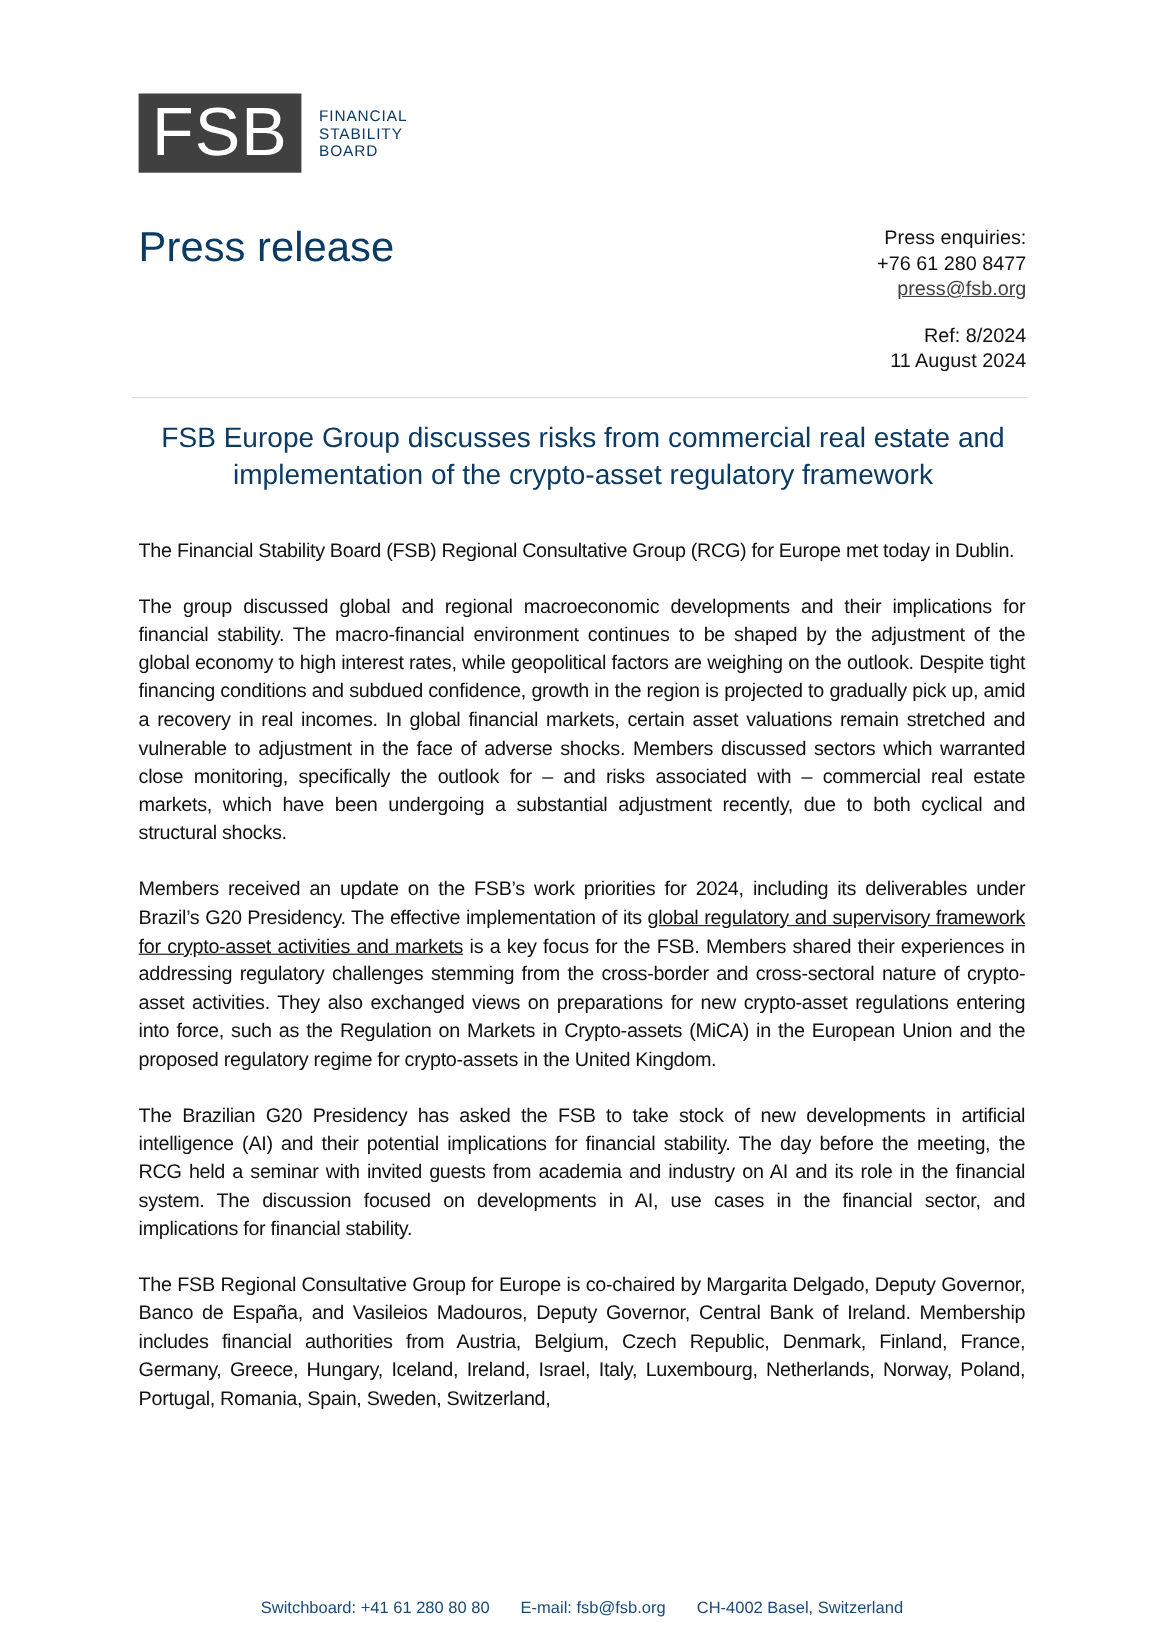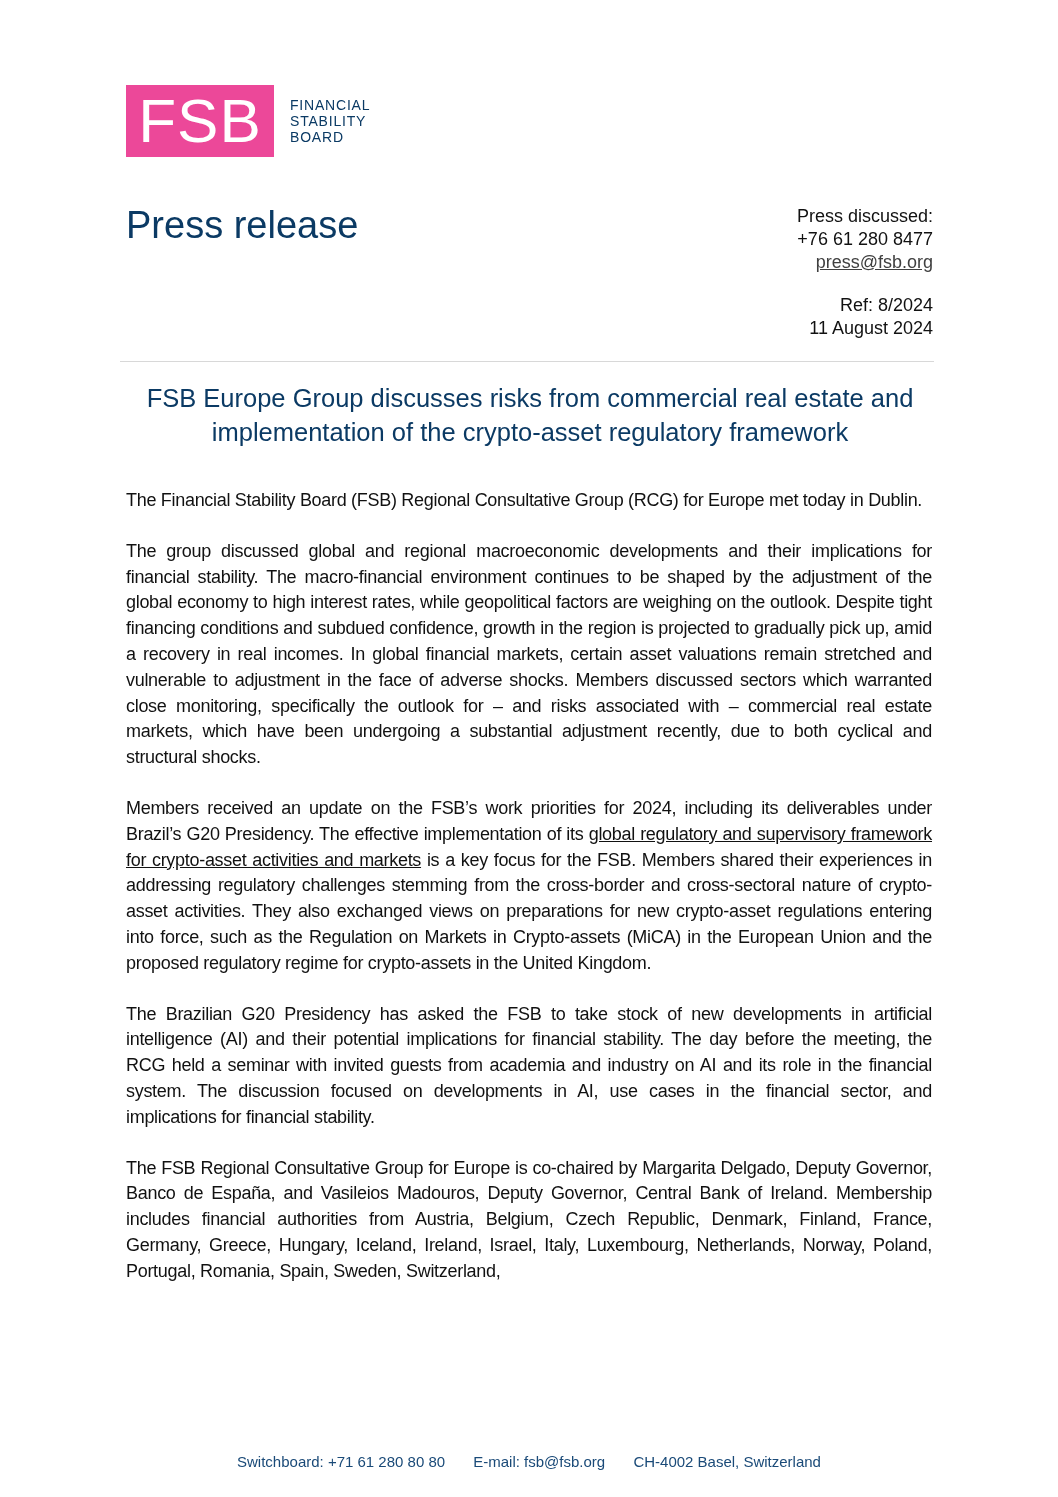--- a/index.html
+++ b/index.html
@@ -1,19 +1,19 @@
 <!DOCTYPE html>
 <html><head>
   <meta charset="utf-8">
   <style>
     html, body { margin: 0; padding: 0; background: #ffffff; }
     body { width: 1058px; height: 1497px; position: relative; overflow: hidden;
            font-family: "Liberation Sans", sans-serif; color: #111111; }
     .logo { position: absolute; left: 126px; top: 85px; display: flex; align-items: center; }
-    .logo-box { width: 148px; height: 72px; background: #ec4899; color: #ffffff;
+    .logo-box { width: 148px; height: 72px; background: #404040; color: #ffffff;
                 font-size: 62px; line-height: 72px; text-align: center; letter-spacing: 1px; }
     .logo-text { margin-left: 16px; color: #0b3a64; font-size: 14px; line-height: 16px; letter-spacing: 0.8px; }
     .logo-text div { display: block; }
     .press-title { position: absolute; left: 126px; top: 204px; font-size: 38px; color: #0b3a64; margin: 0; font-weight: normal; }
     .contact { position: absolute; right: 125px; top: 205px; text-align: right; font-size: 18px; line-height: 23px; }
     .contact a { color: #404040; text-decoration: underline; }
     .ref { position: absolute; right: 125px; top: 294px; text-align: right; font-size: 18px; line-height: 23px; }
     .divider { position: absolute; left: 120px; width: 814px; top: 361px; height: 1px; background: #d8d8d8; }
     .headline { position: absolute; left: 120px; width: 820px; top: 381px; text-align: center;
                 font-size: 25.5px; line-height: 34px; color: #0b3a64; margin: 0; font-weight: normal; }
@@ -33,21 +33,21 @@
   <div class="logo-text">
     <div>FINANCIAL</div>
     <div>STABILITY</div>
     <div>BOARD</div>
   </div>
 </div>
 
 <h1 class="press-title">Press release</h1>
 
 <div class="contact">
-  <div>Press discussed:</div>
+  <div>Press enquiries:</div>
   <div>+76 61 280 8477</div>
   <div><a>press@fsb.org</a></div>
 </div>
 
 <div class="ref">
   <div>Ref: 8/2024</div>
   <div>11 August 2024</div>
 </div>
 
 <div class="divider"></div>
@@ -56,16 +56,16 @@
 
 <div class="body">
   <p>The Financial Stability Board (FSB) Regional Consultative Group (RCG) for Europe met today in Dublin.</p>
   <p>The group discussed global and regional macroeconomic developments and their implications for financial stability. The macro-financial environment continues to be shaped by the adjustment of the global economy to high interest rates, while geopolitical factors are weighing on the outlook. Despite tight financing conditions and subdued confidence, growth in the region is projected to gradually pick up, amid a recovery in real incomes. In global financial markets, certain asset valuations remain stretched and vulnerable to adjustment in the face of adverse shocks. Members discussed sectors which warranted close monitoring, specifically the outlook for – and risks associated with – commercial real estate markets, which have been undergoing a substantial adjustment recently, due to both cyclical and structural shocks.</p>
   <p><span>Members received an update on the FSB’s work priorities for 2024, including its deliverables under Brazil’s G20 Presidency. The effective implementation of its </span><a>global regulatory and supervisory framework for crypto-asset activities and markets</a><span> is a key focus for the FSB. Members shared their experiences in addressing regulatory challenges stemming from the cross-border and cross-sectoral nature of crypto-asset activities. They also exchanged views on preparations for new crypto-asset regulations entering into force, such as the Regulation on Markets in Crypto-assets (MiCA) in the European Union and the proposed regulatory regime for crypto-assets in the United Kingdom.</span></p>
   <p>The Brazilian G20 Presidency has asked the FSB to take stock of new developments in artificial intelligence (AI) and their potential implications for financial stability. The day before the meeting, the RCG held a seminar with invited guests from academia and industry on AI and its role in the financial system. The discussion focused on developments in AI, use cases in the financial sector, and implications for financial stability.</p>
   <p>The FSB Regional Consultative Group for Europe is co-chaired by Margarita Delgado, Deputy Governor, Banco de España, and Vasileios Madouros, Deputy Governor, Central Bank of Ireland. Membership includes financial authorities from Austria, Belgium, Czech Republic, Denmark, Finland, France, Germany, Greece, Hungary, Iceland, Ireland, Israel, Italy, Luxembourg, Netherlands, Norway, Poland, Portugal, Romania, Spain, Sweden, Switzerland,</p>
 </div>
 
 <div class="footer">
-  <span>Switchboard: +71 61 280 80 80</span>
+  <span>Switchboard: +41 61 280 80 80</span>
   <span>E-mail: fsb@fsb.org</span>
   <span>CH-4002 Basel, Switzerland</span>
 </div>
 
 </body></html>

